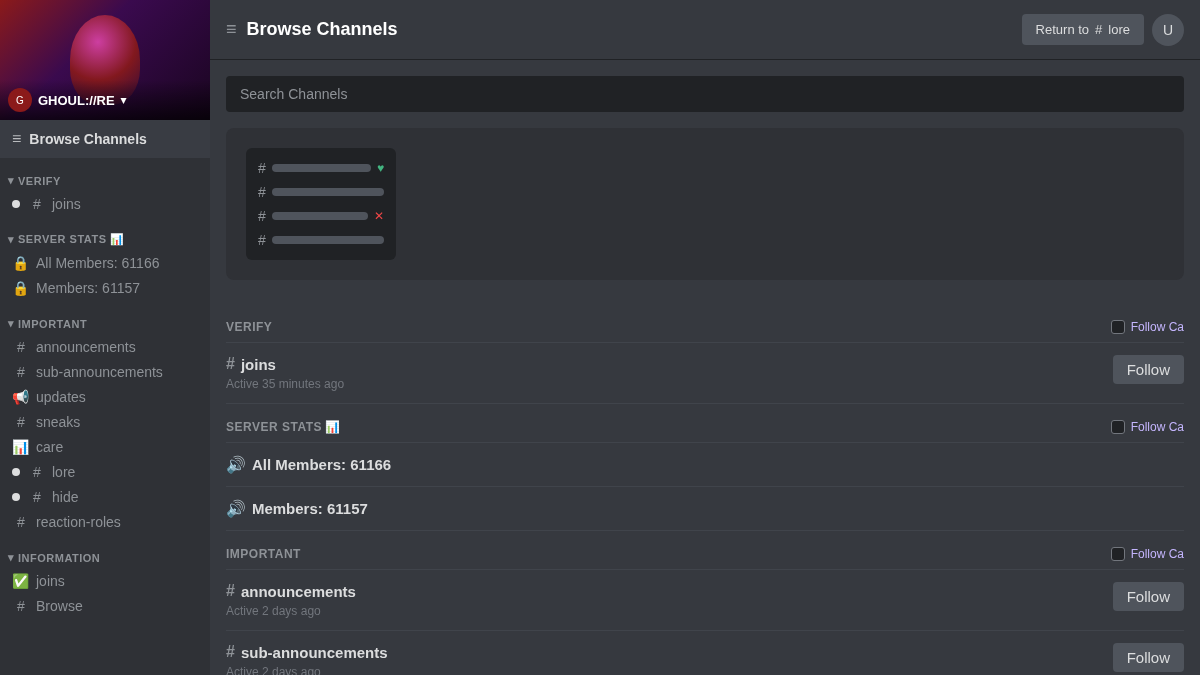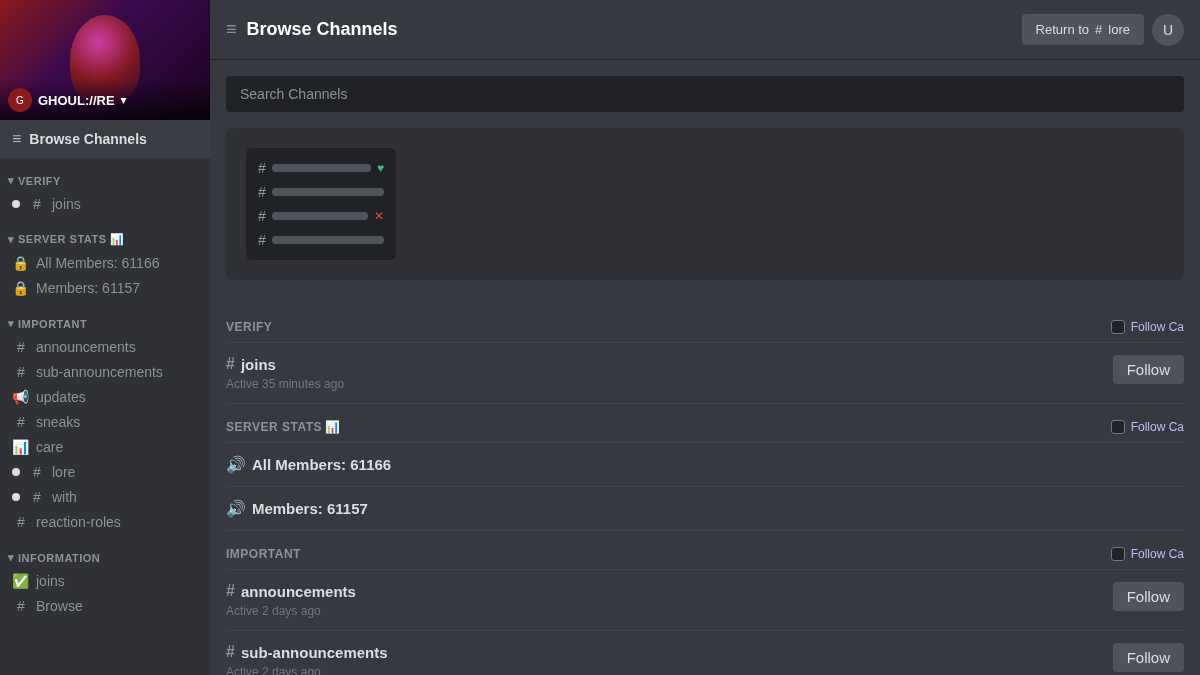--- a/index.html
+++ b/index.html
@@ -148,21 +148,21 @@
       <span class="channel-name">care</span>
     </div>
     <div class="channel-item">
       <div class="unread-dot"></div>
       <span class="channel-icon">#</span>
       <span class="channel-name">lore</span>
     </div>
     <div class="channel-item">
       <div class="unread-dot"></div>
       <span class="channel-icon">#</span>
-      <span class="channel-name">with</span>
+      <span class="channel-name">hide</span>
     </div>
     <div class="channel-item">
       <span class="channel-icon">#</span>
       <span class="channel-name">reaction-roles</span>
     </div>
 
     <div class="category-header">
       <span>▾</span>
       <span>INFORMATION</span>
     </div>

